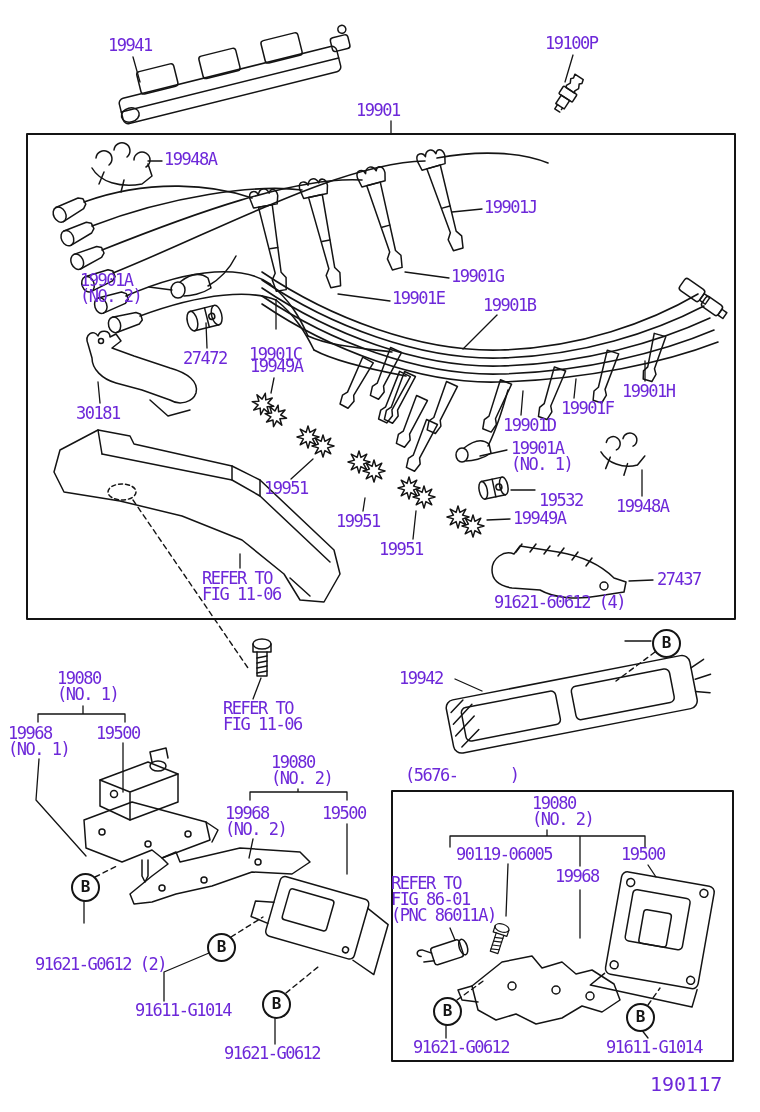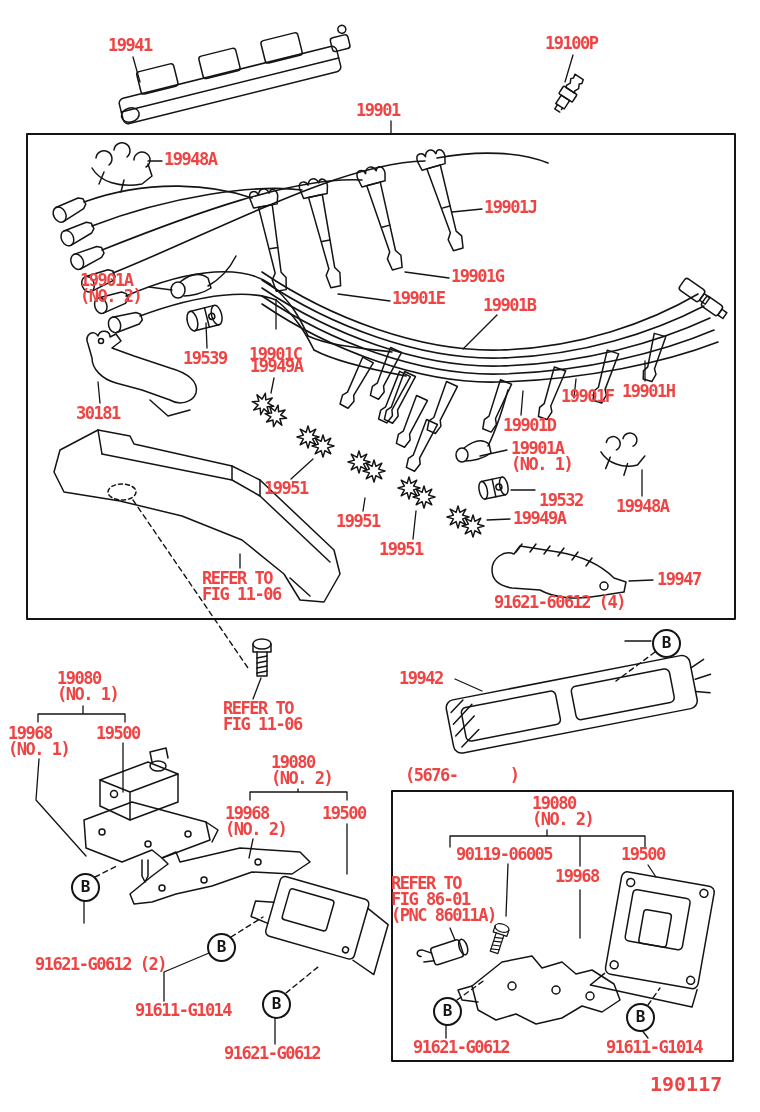--- a/index.html
+++ b/index.html
@@ -1,20 +1,20 @@
 <!DOCTYPE html>
 <html><head>
 <meta charset="utf-8">
 <style>
   html,body{margin:0;padding:0;background:#ffffff;}
   #stage{position:relative;width:760px;height:1112px;background:#ffffff;overflow:hidden;
          font-family:"DejaVu Sans Mono",monospace;}
   svg.art{position:absolute;left:0;top:0;pointer-events:none;}
-  .lbl{position:absolute;font-weight:bold;font-size:17px;line-height:16px;
-       letter-spacing:-1.5px;color:#ef4444;white-space:pre;}
+  .lbl{position:absolute;font-weight:normal;font-size:17px;line-height:16px;
+       letter-spacing:-1.5px;color:#6d28d9;white-space:pre;}
   .lbl .ln{display:block;}
   .bcirc{position:absolute;width:25px;height:25px;border:2.4px solid #141414;border-radius:50%;
          text-align:center;font-weight:bold;font-size:16px;line-height:24px;color:#141414;
          background:#fff;}
   .figcode{font-size:20px;letter-spacing:0px;}
 </style>
 </head>
 <body>
 
 <div id="stage">
@@ -355,35 +355,35 @@
 <div class="lbl" style="left:108px;top:37px">19941</div>
 <div class="lbl" style="left:545px;top:35px">19100P</div>
 <div class="lbl" style="left:356px;top:102px">19901</div>
 <div class="lbl" style="left:164px;top:151px">19948A</div>
 <div class="lbl" style="left:484px;top:199px">19901J</div>
 <div class="lbl" style="left:80px;top:272px"><span class="ln">19901A</span><span class="ln">(NO. 2)</span></div>
 <div class="lbl" style="left:451px;top:268px">19901G</div>
 <div class="lbl" style="left:392px;top:290px">19901E</div>
 <div class="lbl" style="left:483px;top:297px">19901B</div>
 <div class="lbl" style="left:249px;top:346px">19901C</div>
-<div class="lbl" style="left:183px;top:350px">19539</div>
+<div class="lbl" style="left:183px;top:350px">27472</div>
 <div class="lbl" style="left:250px;top:358px">19949A</div>
 <div class="lbl" style="left:76px;top:405px">30181</div>
 <div class="lbl" style="left:622px;top:383px">19901H</div>
-<div class="lbl" style="left:561px;top:388px">19901F</div>
+<div class="lbl" style="left:561px;top:400px">19901F</div>
 <div class="lbl" style="left:503px;top:417px">19901D</div>
 <div class="lbl" style="left:511px;top:440px"><span class="ln">19901A</span><span class="ln">(NO. 1)</span></div>
 <div class="lbl" style="left:264px;top:480px">19951</div>
 <div class="lbl" style="left:539px;top:492px">19532</div>
 <div class="lbl" style="left:616px;top:498px">19948A</div>
 <div class="lbl" style="left:513px;top:510px">19949A</div>
 <div class="lbl" style="left:336px;top:513px">19951</div>
 <div class="lbl" style="left:379px;top:541px">19951</div>
 <div class="lbl" style="left:202px;top:570px"><span class="ln">REFER TO</span><span class="ln">FIG 11-06</span></div>
-<div class="lbl" style="left:657px;top:571px">19947</div>
+<div class="lbl" style="left:657px;top:571px">27437</div>
 <div class="lbl" style="left:494px;top:594px">91621-60612 (4)</div>
 <div class="lbl" style="left:399px;top:670px">19942</div>
 <div class="lbl" style="left:57px;top:670px"><span class="ln">19080</span><span class="ln">(NO. 1)</span></div>
 <div class="lbl" style="left:223px;top:700px"><span class="ln">REFER TO</span><span class="ln">FIG 11-06</span></div>
 <div class="lbl" style="left:8px;top:725px"><span class="ln">19968</span><span class="ln">(NO. 1)</span></div>
 <div class="lbl" style="left:96px;top:725px">19500</div>
 <div class="lbl" style="left:271px;top:754px"><span class="ln">19080</span><span class="ln">(NO. 2)</span></div>
 <div class="lbl" style="left:405px;top:767px">(5676-      )</div>
 <div class="lbl" style="left:532px;top:795px"><span class="ln">19080</span><span class="ln">(NO. 2)</span></div>
 <div class="lbl" style="left:225px;top:805px"><span class="ln">19968</span><span class="ln">(NO. 2)</span></div>

